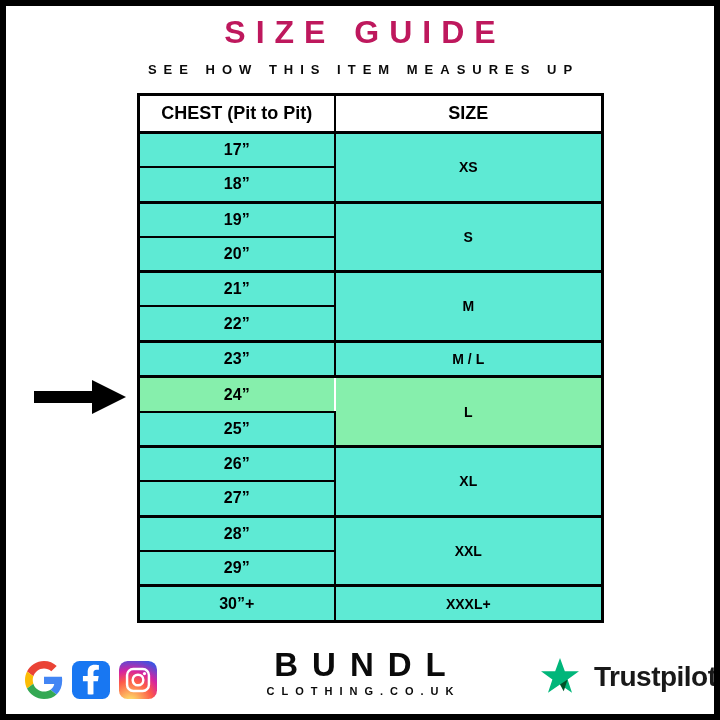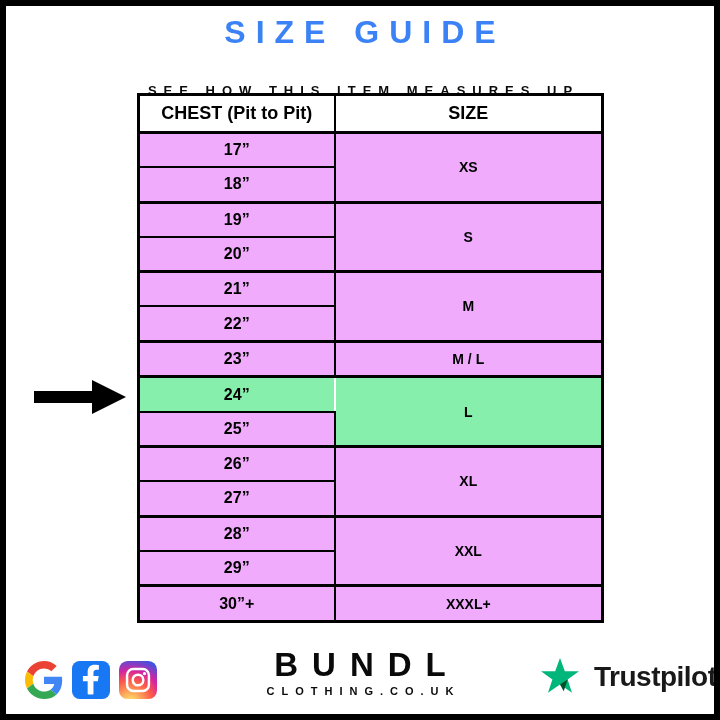--- a/index.html
+++ b/index.html
@@ -4,40 +4,40 @@
 <style>
   html,body{margin:0;padding:0;background:#fff;}
   .page{
     position:relative;width:720px;height:720px;box-sizing:border-box;
     border:6px solid #000;background:#fff;overflow:hidden;
     font-family:"Liberation Sans",sans-serif;color:#000;
   }
   
   .title{
     position:absolute;top:8px;left:0;width:100%;text-align:center;margin:0;
-    font-size:32px;font-weight:800;letter-spacing:10px;text-indent:10px;color:#3b82f6;
+    font-size:32px;font-weight:800;letter-spacing:10px;text-indent:10px;color:#be185d;
   }
   .subtitle{
     position:absolute;top:56px;left:0;width:100%;text-align:center;
-    font-size:13px;font-weight:700;letter-spacing:7px;text-indent:7px;color:#0a0a0a;margin-top:21px;
+    font-size:13px;font-weight:700;letter-spacing:7px;text-indent:7px;color:#0a0a0a;
   }
   
   table.size-table{
     position:absolute;left:118px;top:87px;width:467px;height:530px;
     border-collapse:collapse;table-layout:fixed;margin-left:13px;
   }
   .size-table th,.size-table td{
     border:2px solid #000;text-align:center;vertical-align:middle;
     padding:0;font-weight:700;
   }
   .size-table{border:3px solid #000;}
   .size-table col.c1{width:196px;}
   .size-table th{background:#fff;font-size:18px;height:35px;}
   .size-table thead th{border-bottom-width:3px;}
-  .size-table td{background:#f0abfc;font-size:16px;}
+  .size-table td{background:#5eead4;font-size:16px;}
   .size-table td.size-cell{font-size:14px;}
   .size-table tr.group-start td{border-top-width:3px;}
   .size-table td.hl{background:#86efac;}
   .size-table td.hl-chest{border-right-color:#fff;}
   
   .arrow{position:absolute;left:28px;top:374px;width:92px;height:34px;}
   
   .social{position:absolute;left:19px;top:655px;display:flex;gap:9px;align-items:center;}
   .social .icon{width:38px;height:38px;display:block;}
   .brand{position:absolute;left:0;top:641px;width:100%;text-align:center;}

